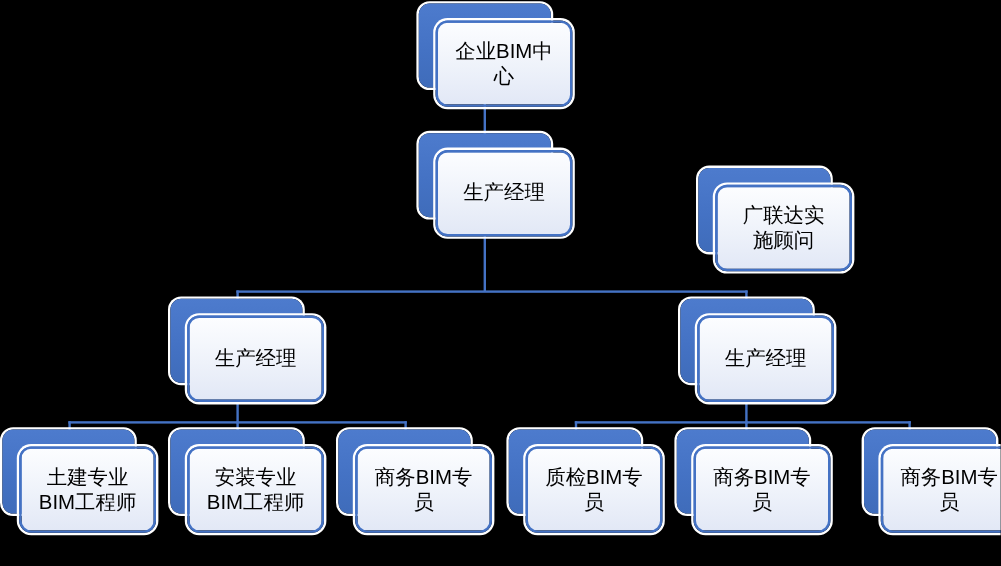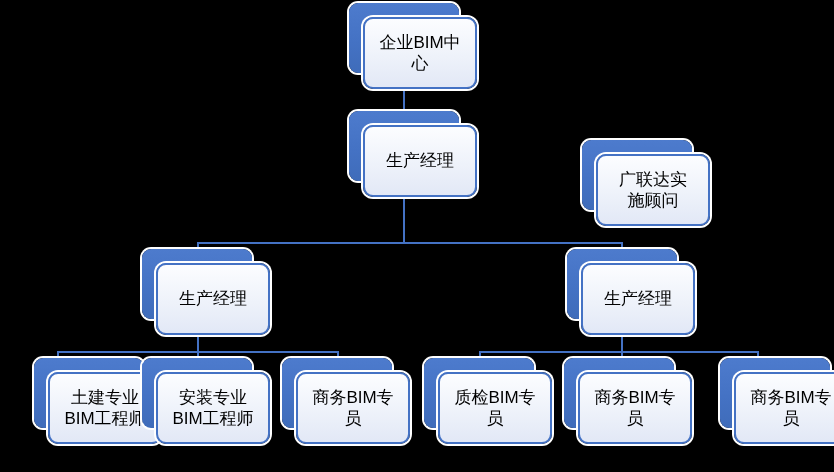--- a/index.html
+++ b/index.html
@@ -114,21 +114,21 @@
     </div>
   </div>
 
   <div class="node" style="left:567px; top:249px;">
     <div class="back"></div>
     <div class="front">
       <span class="label">生产经理</span>
     </div>
   </div>
 
-  <div class="node" style="left:2px; top:358px;margin-left:32px;">
+  <div class="node" style="left:2px; top:358px;">
     <div class="back"></div>
     <div class="front">
       <span class="label">土建专业
 BIM工程师</span>
     </div>
   </div>
 
   <div class="node" style="left:142px; top:358px;">
     <div class="back"></div>
     <div class="front">

